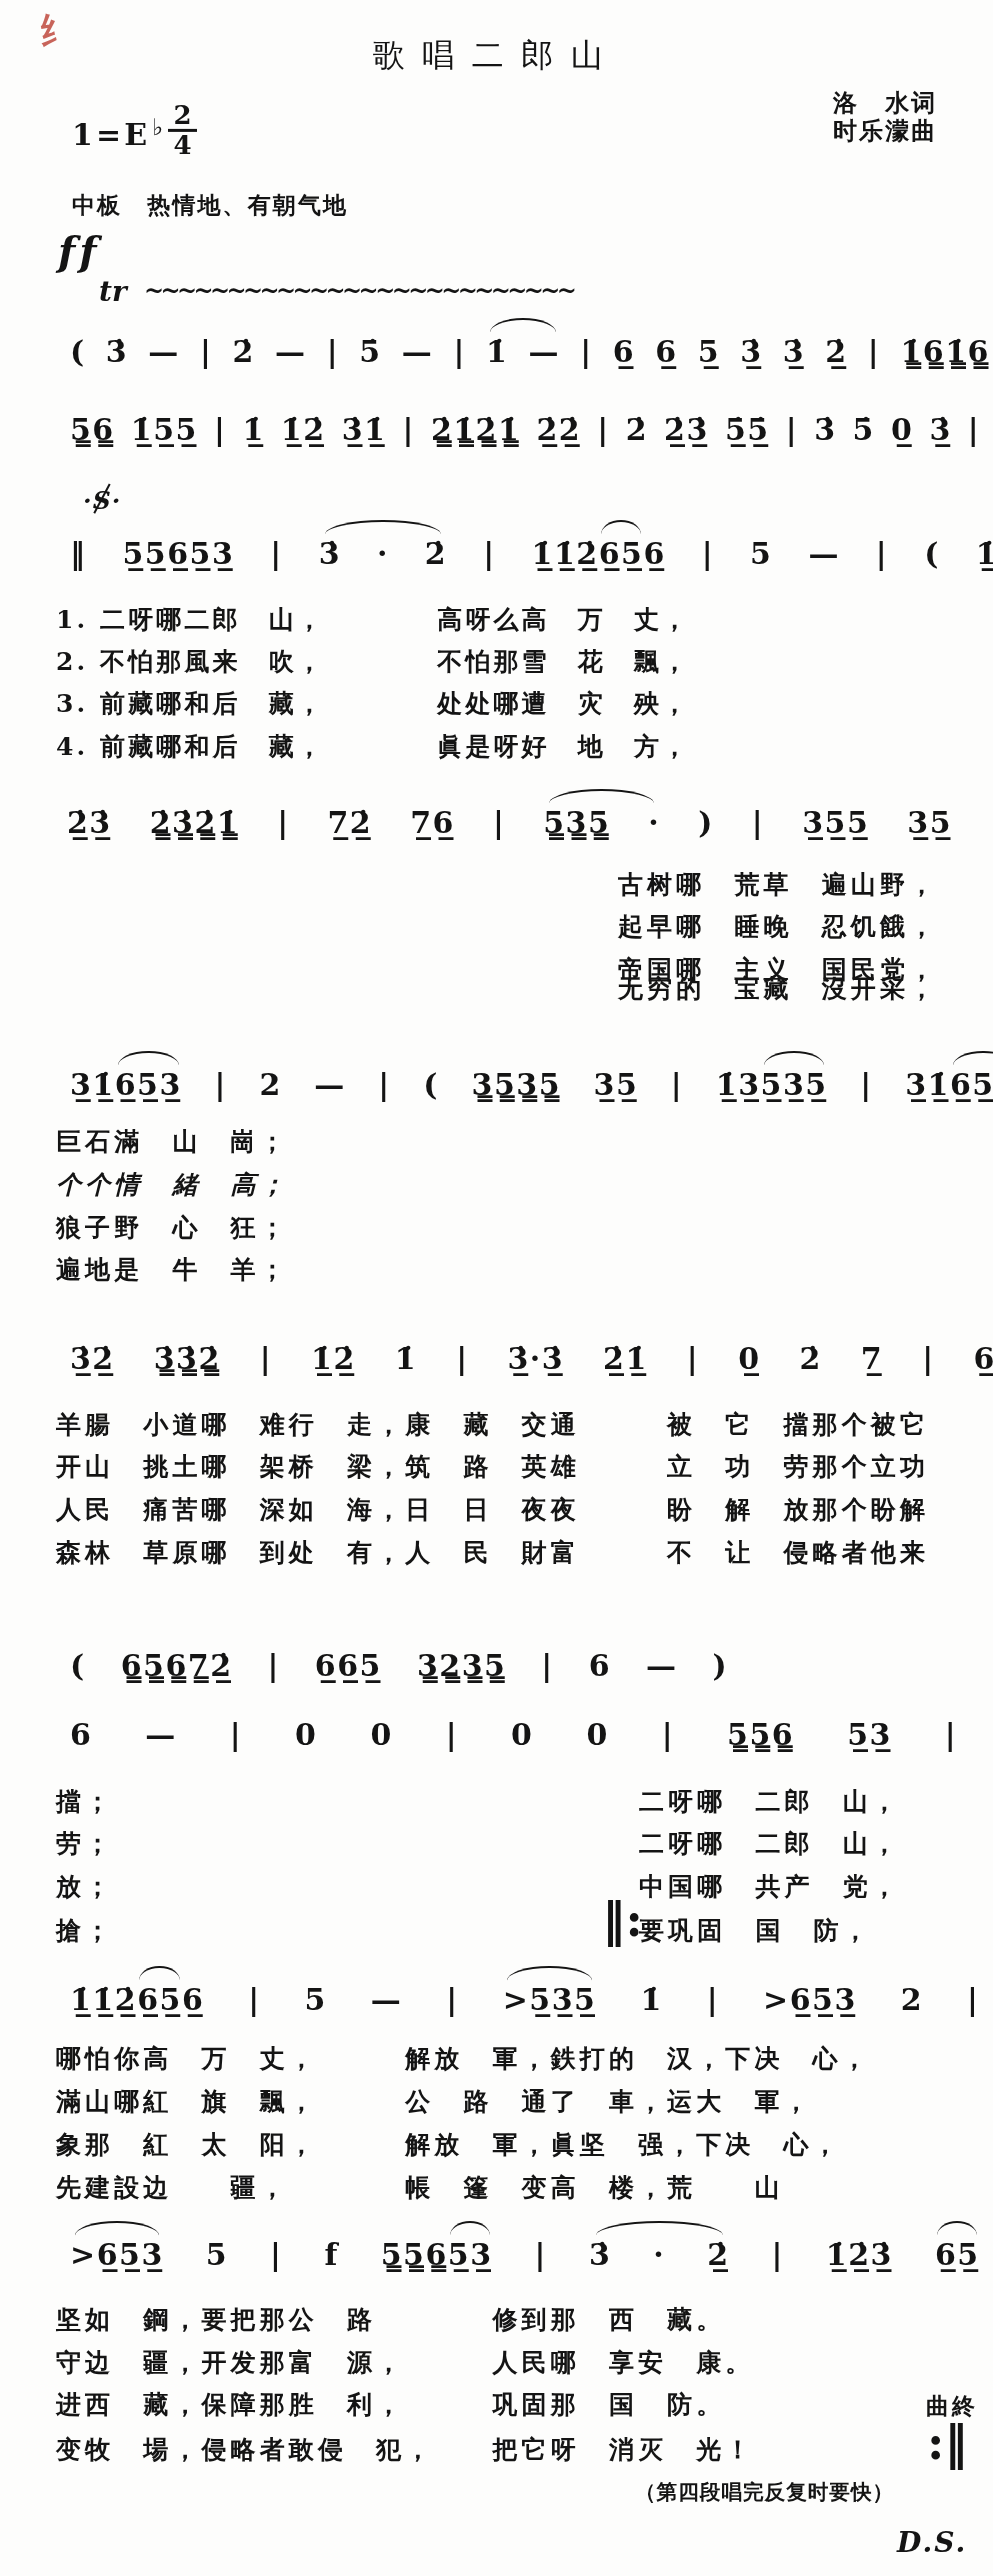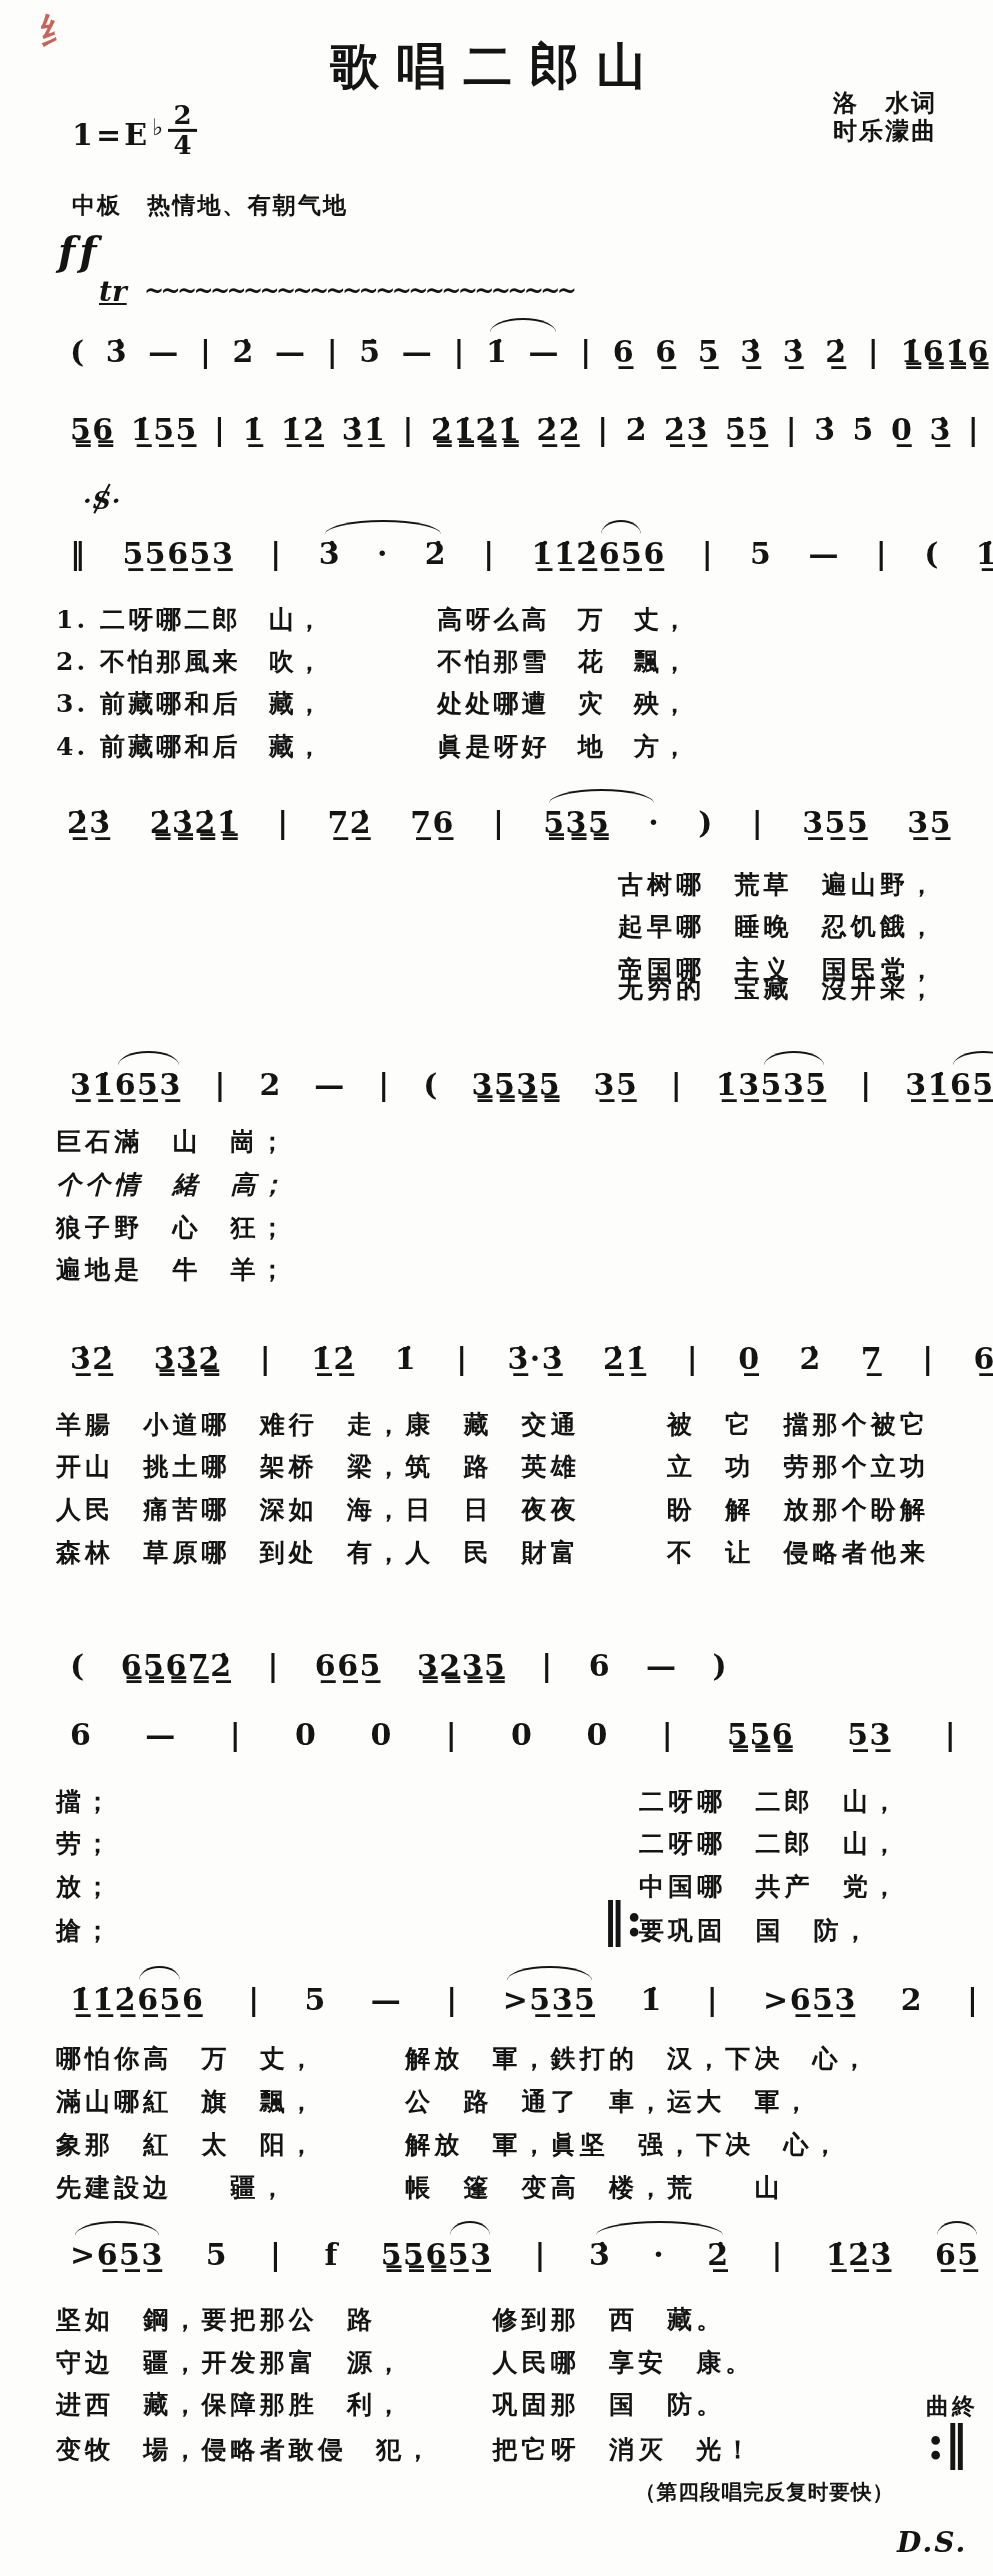--- a/index.html
+++ b/index.html
@@ -2,31 +2,31 @@
 <html style="font-size:8.2px"><head>
 <meta charset="utf-8">
 <style>
   html,body{margin:0;padding:0;background:#e8e8e4;}
   .page{position:relative;width:993px;height:2700px;background:#fdfdfc;color:#141414;
         font-family:"DejaVu Serif","DejaVu Sans",serif;overflow:hidden;}
   .abs{position:absolute;white-space:pre;}
   
   .red-mark{color:#bf4a3e;font-size:34px;font-weight:700;transform:rotate(-6deg);
             font-family:"DejaVu Sans",sans-serif;opacity:.85;}
-  .title{font-size:49px;font-weight:700;letter-spacing:17.5px;font-family:"DejaVu Serif",serif;}
+  .title{font-size:32px;font-weight:400;letter-spacing:17.5px;font-family:"DejaVu Serif",serif;}
   .credit{font-size:24px;font-weight:700;letter-spacing:2.1px;}
   .tempo{font-size:23px;font-weight:700;letter-spacing:2.1px;}
   .keysig{display:flex;align-items:center;font-weight:700;}
   .keysig .kprefix{font-size:30px;letter-spacing:3.1px;}
   .keysig .kflat{font-size:23px;transform:translateY(-8.2px);margin:0 5.2px 0 2.1px;}
   .meter{display:inline-flex;flex-direction:column;align-items:center;transform:translateY(-4.1px);}
   .meter span{font-size:26px;font-weight:700;line-height:27px;padding:0 5.2px;}
   .meter .den{border-top:3.1px solid #141414;}
   .dyn-ff{font-size:40px;font-style:italic;font-weight:700;letter-spacing:4.1px;}
-  .dyn-tr{font-size:28px;font-style:italic;font-weight:700;text-decoration:underline;}
+  .dyn-tr{font-size:28px;font-style:italic;font-weight:700;}
   .wave{font-size:24px;letter-spacing:-3.6px;font-weight:700;}
   .segno{font-size:25px;font-style:italic;font-weight:700;position:relative;display:inline-block;
          letter-spacing:1px;}
   .segno::after{content:"";position:absolute;left:46%;top:-4.1px;width:1.5px;height:33px;
                 background:#141414;transform:rotate(28deg);}
   
   .n{font-size:30px;font-weight:700;letter-spacing:1.5px;font-family:"DejaVu Serif","DejaVu Sans",serif;}
   .slur{position:relative;display:inline-block;}
   .slur::before{content:"";position:absolute;top:-0.52em;left:5%;right:5%;height:0.42em;
                 border-top:0.095em solid #141414;border-radius:50% 50% 0 0/100% 100% 0 0;}

